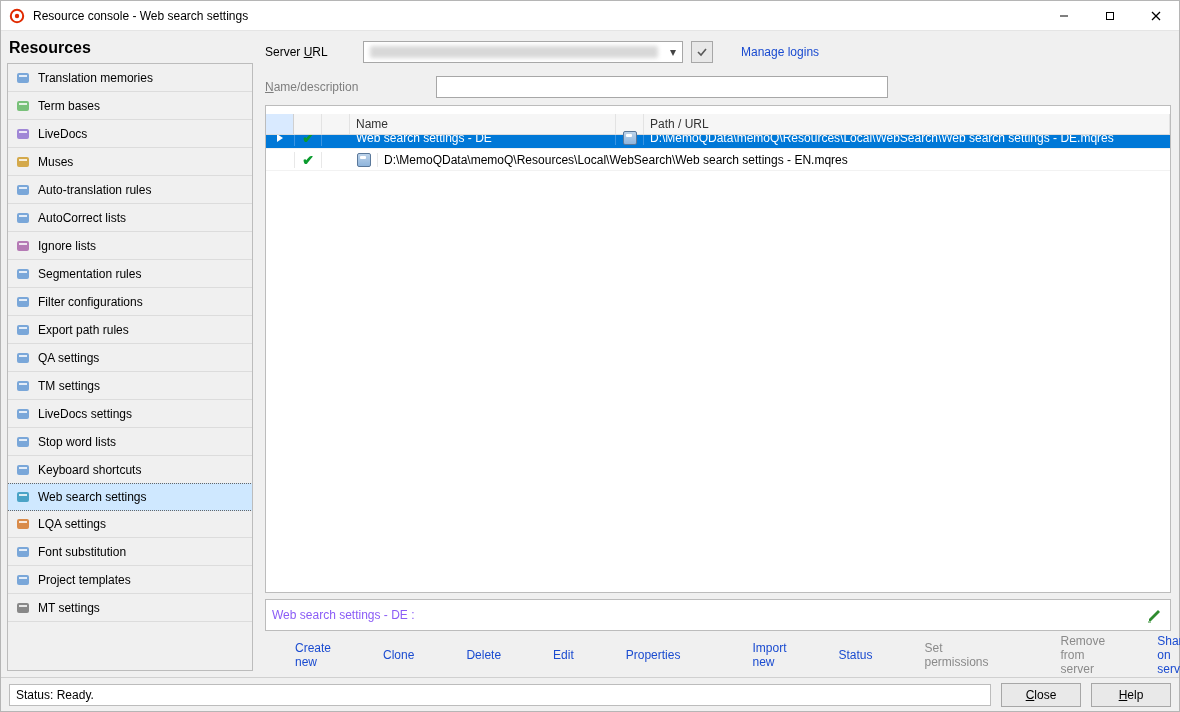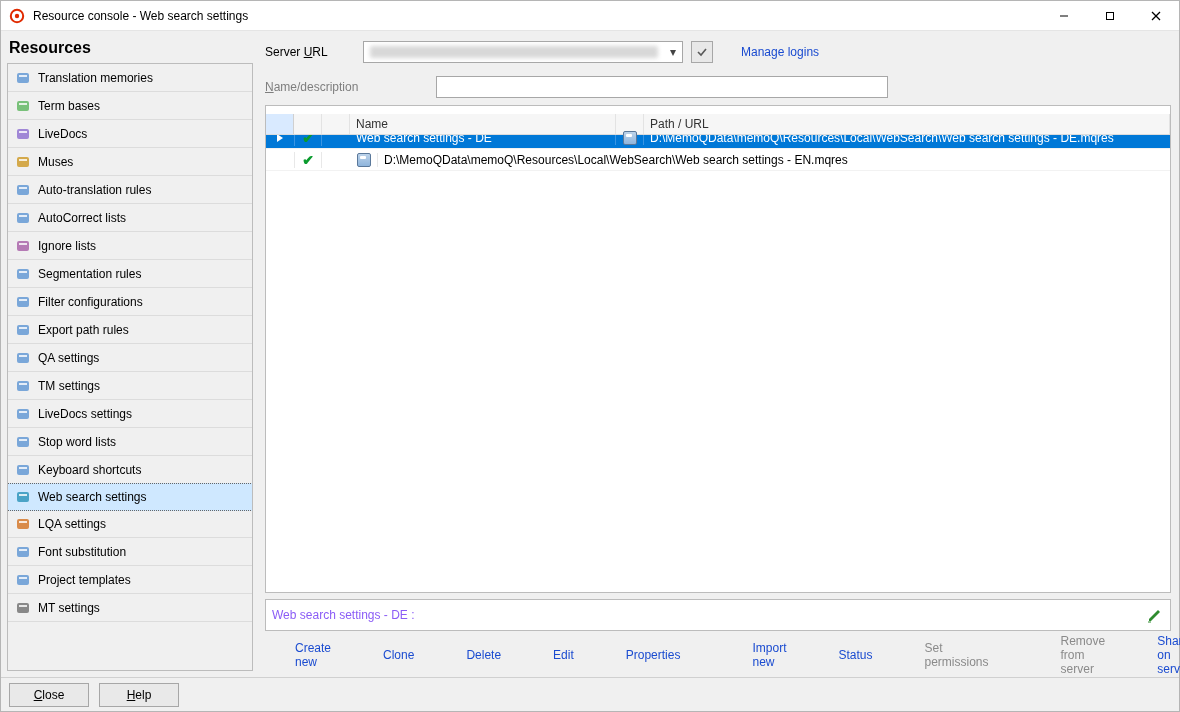--- a/index.html
+++ b/index.html
@@ -467,20 +467,23 @@
         <span class="alink disabled">Set permissions</span>
         <div class="vsep"></div>
         <span class="alink disabled">Remove from server</span>
         <span class="alink">Share on server</span>
       </div>
 
     </div>
   </div>
 
   <div class="footer">
+    <div class="status">
+      <span>Status: Ready.</span>
+    </div>
     <div class="btn">
       <span><u>C</u><span>lose</span></span>
     </div>
     <div class="btn">
       <span><u>H</u><span>elp</span></span>
     </div>
   </div>
 
 </div>
 

